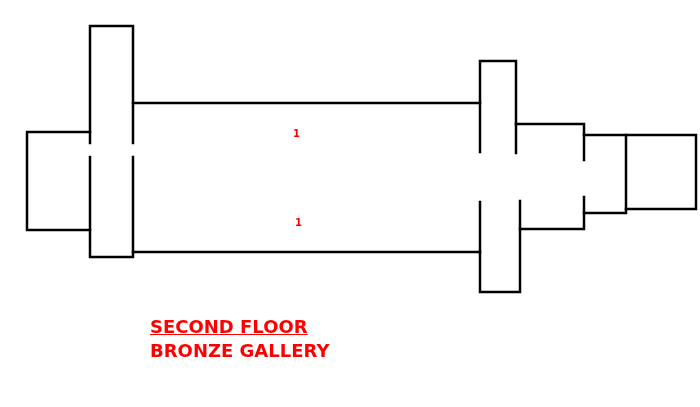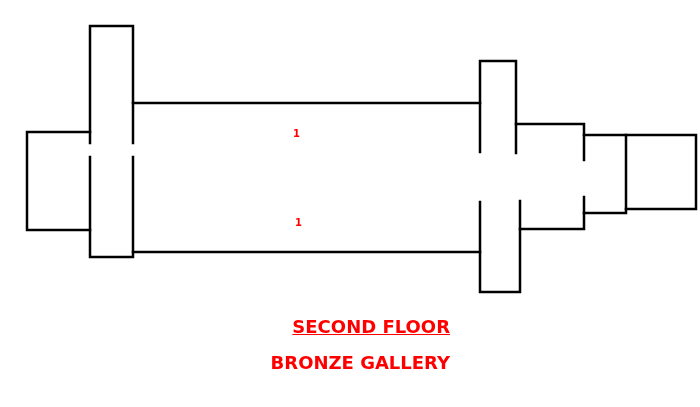--- a/index.html
+++ b/index.html
@@ -1,22 +1,22 @@
 <!DOCTYPE html>
 <html><head>
 <meta charset="utf-8">
 <style>
   html, body { margin: 0; padding: 0; background: #ffffff; }
   body { width: 700px; height: 407px; position: relative; overflow: hidden; font-family: "DejaVu Sans", "Liberation Sans", sans-serif; }
   #plan { position: absolute; left: 0; top: 0; }
   .wall { stroke: #000000; stroke-width: 2.5; fill: none; stroke-linecap: square; }
   .room-label { position: absolute; color: #ff0000; font-weight: bold; font-size: 10px; line-height: 10px; }
-  .caption { position: absolute; left: 150px; width: 300px; text-align: right; color: #ff0000; font-weight: bold; font-size: 18px; line-height: 22px; }
+  .caption { position: absolute; left: 150px; width: 300px; text-align: left; color: #ff0000; font-weight: bold; font-size: 18px; line-height: 22px; }
   .caption.line1 { top: 316px; text-decoration: underline; }
-  .caption.line2 { top: 352px; }
+  .caption.line2 { top: 340px; }
 </style>
 </head>
 <body>
 
 <svg id="plan" width="700" height="407" viewBox="0 0 700 407">
 
   <g>
     <polyline class="wall" points="90,132 27,132 27,230 90,230"></polyline>
   </g>
 

